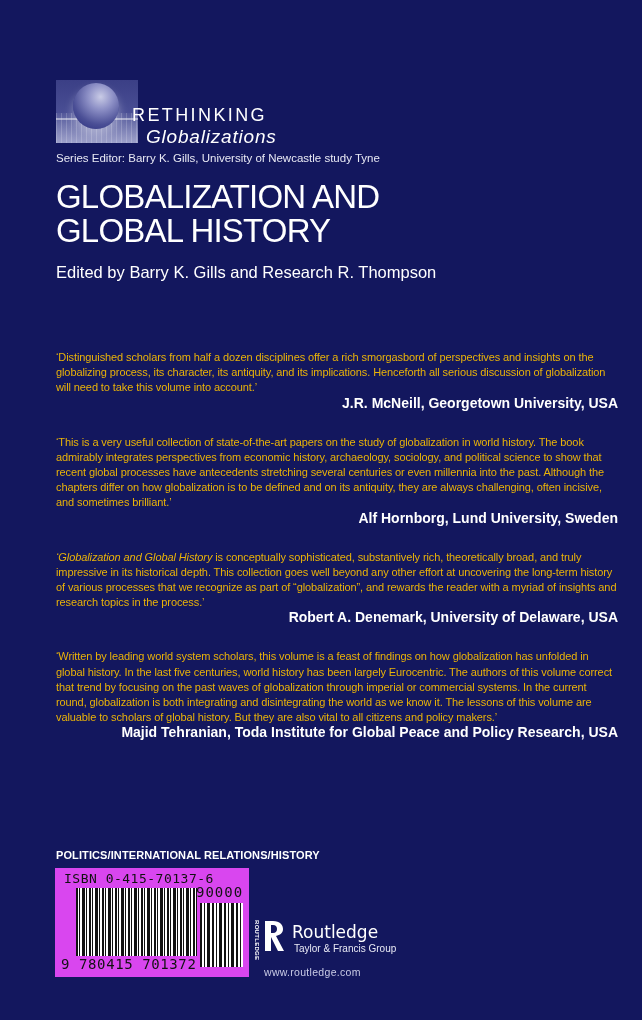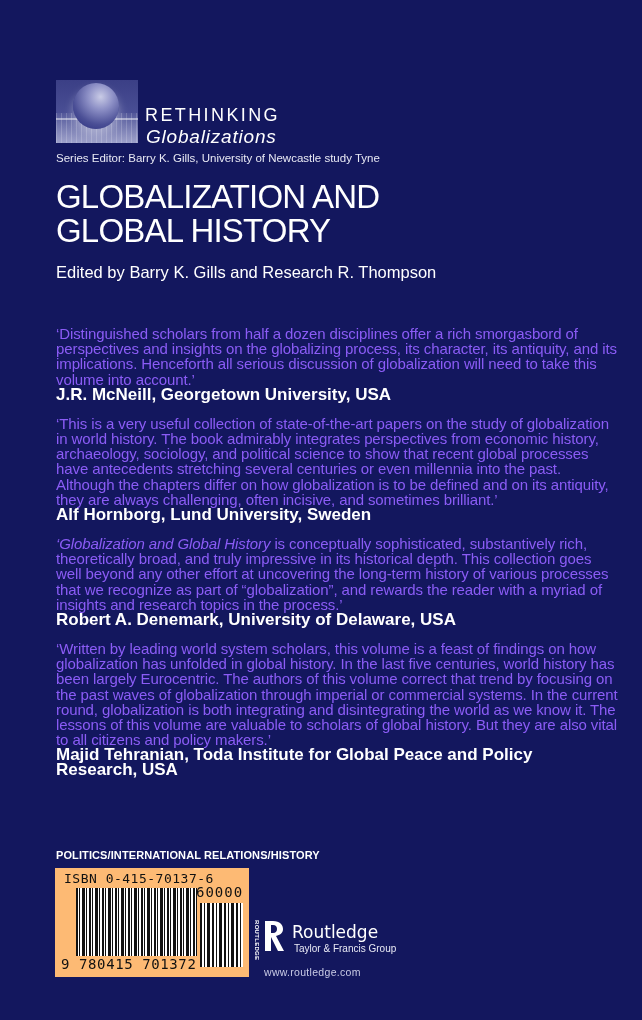--- a/index.html
+++ b/index.html
@@ -29,21 +29,21 @@
     background: rgba(255,255,255,0.45);
   }
   .logo-box .globe {
     position: absolute; left: 17px; top: 3px; width: 46px; height: 46px;
     border-radius: 50%;
     background: radial-gradient(circle at 60% 30%, #c9cbe6 0%, #8d90c6 30%, #4b4f96 65%, #24287a 100%);
     box-shadow: 0 6px 10px rgba(255,255,255,0.35);
   }
 
   .series-title-1 {
-    left: 145px; top: 105px; font-size: 18px; letter-spacing: 2.4px;
+    left: 132px; top: 105px; font-size: 18px; letter-spacing: 2.4px;
     font-weight: normal; line-height: 20px;
   }
   .series-title-2 {
     left: 146px; top: 126px; font-size: 19px; letter-spacing: 0.8px;
     font-weight: normal; font-style: italic; line-height: 22px;
   }
   .series-editor {
     left: 56px; top: 151px; font-size: 11.5px; line-height: 14px; color: #e8e9f4;
   }
 
@@ -51,35 +51,36 @@
     left: 56px; top: 180px; font-size: 33px; line-height: 34px;
     letter-spacing: -0.8px; font-weight: normal;
   }
   .editors {
     left: 56px; top: 262px; font-size: 16.5px; line-height: 20px;
   }
 
   .quotes { left: 56px; top: 326px; width: 562px; }
   .quote { margin-bottom: 14px; }
   .quote-text {
-    font-size: 15px; line-height: 15.2px; color: #8b5cf6;
+    font-size: 11px; line-height: 15.2px; color: #eab308;
     letter-spacing: -0.1px;
+    margin-top: 24px;
   }
   .quote-text i { font-style: italic; }
   .quote-author {
-    font-size: 17px; line-height: 15px; font-weight: bold; color: #ffffff;
+    font-size: 14px; line-height: 15px; font-weight: bold; color: #ffffff; text-align: right;
   }
 
   .subject {
     left: 56px; top: 840px; font-size: 11px; font-weight: bold; letter-spacing: 0.1px; margin-top: 9px;
   }
 
   .barcode {
     left: 55px; top: 868px; width: 194px; height: 109px;
-    background: #fdba74; color: #111;
+    background: #d946ef; color: #111;
   }
   .barcode .isbn {
     position: absolute; left: 9px; top: 3px;
     font-family: "DejaVu Sans Mono", monospace; font-size: 13px; letter-spacing: 0.5px;
   }
   .barcode .bars-main {
     position: absolute; left: 21px; top: 20px; width: 121px; height: 68px;
     background: repeating-linear-gradient(90deg,
       #111 0 2px, #fff 2px 3px, #111 3px 4px, #fff 4px 6px, #111 6px 9px, #fff 9px 10px,
       #111 10px 11px, #fff 11px 13px);
@@ -150,21 +151,21 @@
     <div class="quote-text">‘Written by leading world system scholars, this volume is a feast of findings on how globalization has unfolded in global history. In the last five centuries, world history has been largely Eurocentric. The authors of this volume correct that trend by focusing on the past waves of globalization through imperial or commercial systems. In the current round, globalization is both integrating and disintegrating the world as we know it. The lessons of this volume are valuable to scholars of global history. But they are also vital to all citizens and policy makers.’</div>
     <div class="quote-author">Majid Tehranian, Toda Institute for Global Peace and Policy Research, USA</div>
   </div>
 </div>
 
 <div class="abs subject">POLITICS/INTERNATIONAL RELATIONS/HISTORY</div>
 
 <div class="abs barcode">
   <div class="isbn">ISBN 0-415-70137-6</div>
   <div class="bars-main"></div>
-  <div class="addon">60000</div>
+  <div class="addon">90000</div>
   <div class="bars-addon"></div>
   <div class="ean">9 780415 701372</div>
 </div>
 
 <div class="abs publisher-vert">ROUTLEDGE</div>
 <svg class="abs publisher-mark" viewBox="0 0 22 34">
   <path d="M2 2 H10 C17 2 20 6 20 10 C20 14 17 16 13 17 L21 32 H15 L8 18 V32 H2 Z" fill="#ffffff"></path>
   <path d="M8 6 V14 H10 C13 14 14 12 14 10 C14 8 13 6 10 6 Z" fill="#13175e"></path>
 </svg>
 <div class="abs publisher-name">Routledge</div>

